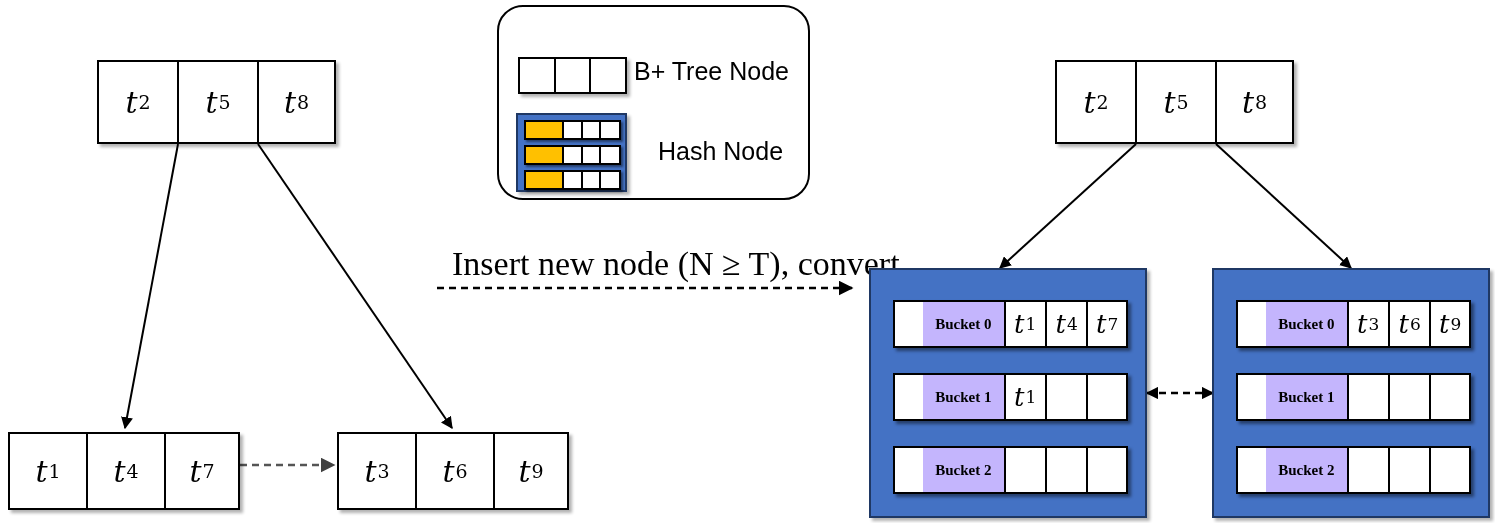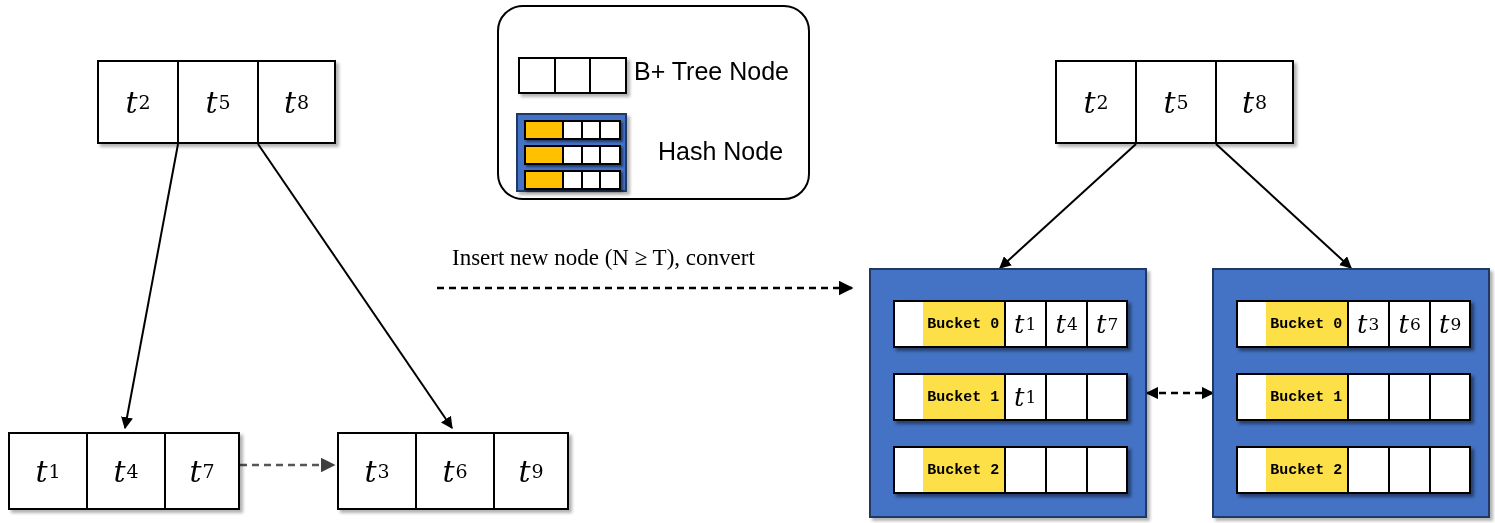--- a/index.html
+++ b/index.html
@@ -52,23 +52,23 @@
   .bucket-row{
     position:absolute;
     display:flex;
     box-sizing:border-box;
     border:2px solid #000;
     box-shadow:3px 3px 3px rgba(0,0,0,.45);
     background:#fff;
   }
   .bucket-label{
     box-sizing:border-box;
-    background:#fde047;
+    background:#c4b5fd;
     display:flex;align-items:center;justify-content:center;
-    font-family:Liberation Mono, monospace;
+    font-family:Liberation Serif, serif;
     font-weight:bold;
     font-size:15px;
     color:#000;
     border-right:2px solid #000;
     white-space:nowrap;
     margin-left:28px;
   }
   .slot{
     box-sizing:border-box;
     background:#fff;
@@ -125,21 +125,21 @@
     box-shadow:2px 2px 2px rgba(0,0,0,.45);
   }
   .legend-hrow .lbl{background:#FFC000;box-sizing:border-box;border-right:2px solid #000;}
   .legend-hrow .sl{background:#fff;box-sizing:border-box;border-right:2px solid #000;}
   .legend-hrow .sl:last-child{border-right:none;}
 
   
   #caption{
     position:absolute;
     font-family:"Liberation Serif", serif;
-    font-size:23px;
+    font-size:34px;
     color:#000;
     white-space:nowrap;
   }
 
   svg.overlay{
     position:absolute;left:0;top:0;
     width:1495px;height:523px;
     pointer-events:none;
   }
 </style>

